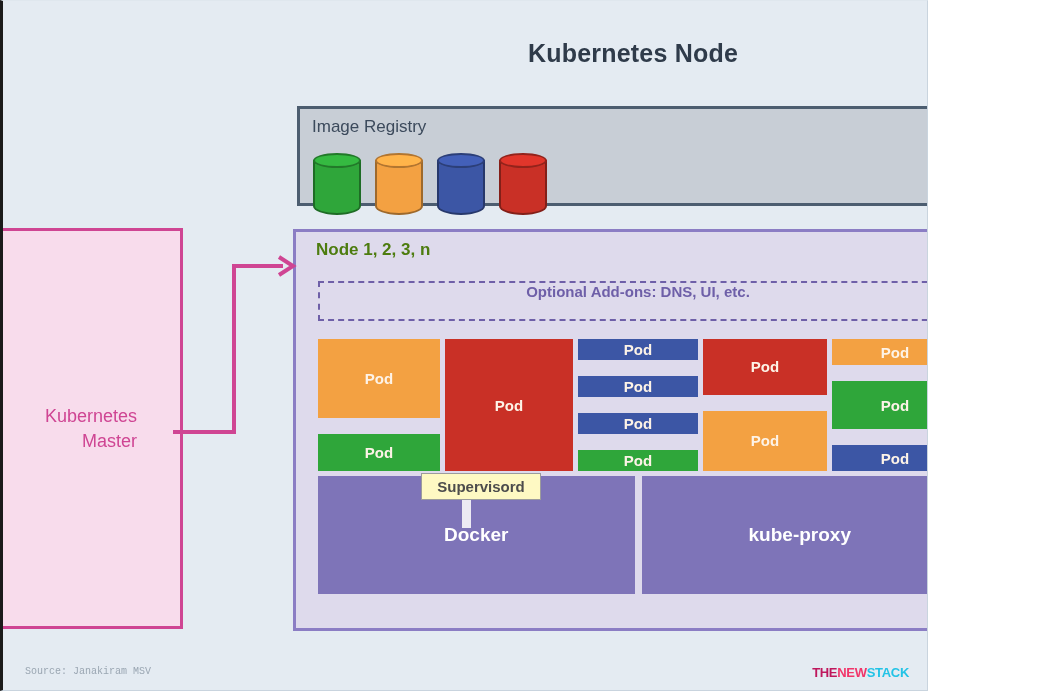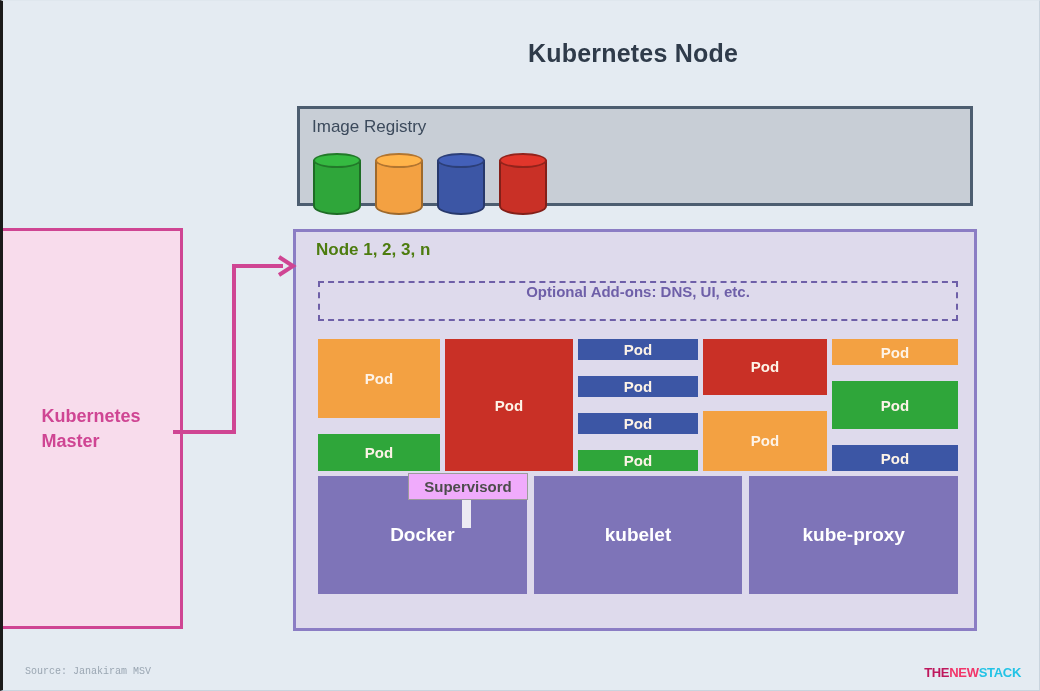--- a/index.html
+++ b/index.html
@@ -7,21 +7,21 @@
     margin: 0;
     padding: 0;
     background: #ffffff;
   }
   body {
     font-family: "Liberation Sans", sans-serif;
   }
 
   #canvas {
     position: relative;
-    width: 1040px;
+    width: 928px;
     height: 691px;
     background: #e4ebf2;
     border-left: 3px solid #1b1b1b;
     border-right: 1px solid #c9d4de;
     border-top: 1px solid #dfe7ee;
     border-bottom: 1px solid #c9d4de;
     box-sizing: border-box;
     overflow: hidden;
   }
 
@@ -177,25 +177,25 @@
     display: flex;
     align-items: center;
     justify-content: center;
     color: #ffffff;
     font-weight: bold;
     font-size: 19px;
     box-sizing: border-box;
   }
   .supervisord {
     position: absolute;
-    left: 112px;
+    left: 125px;
     top: 241px;
     width: 120px;
     height: 27px;
-    background: #f0abfc;
+    background: #fef9c3;
     border: 1px solid #9c9c9c;
     box-sizing: border-box;
     display: flex;
     align-items: center;
     justify-content: center;
     font-size: 15px;
     font-weight: bold;
     color: #4c4c4c;
     z-index: 5;
   }
@@ -218,23 +218,23 @@
     height: 401px;
     background: #f8dcec;
     border: 3px solid #cf4593;
     box-sizing: border-box;
     display: flex;
     align-items: center;
     justify-content: center;
   }
   .master-label {
     font-size: 18px;
-    font-weight: bold;
+    font-weight: normal;
     color: #cf4593;
-    text-align: left;
+    text-align: right;
     line-height: 1.35;
     white-space: pre-line;
   }
 
   
   .arrow-svg {
     position: absolute;
     left: 170px;
     top: 250px;
     width: 130px;
@@ -322,21 +322,20 @@
           <div class="pod green" style="flex: 48 0 0px;">Pod</div>
           <div class="pod blue" style="flex: 26 0 0px;">Pod</div>
         </div>
       </div>
 
     <div class="supervisord">Supervisord</div>
     <div class="supervisord-stem"></div>
 
     <div class="services-area" id="services-row">
         <div class="service">Docker</div>
-        <div class="service">kubelet</div>
         <div class="service">kube-proxy</div>
       </div>
   </div>
 
   <div class="master-box">
     <div class="master-label">Kubernetes
 Master</div>
   </div>
 
   <svg class="arrow-svg" viewBox="0 0 130 200">

